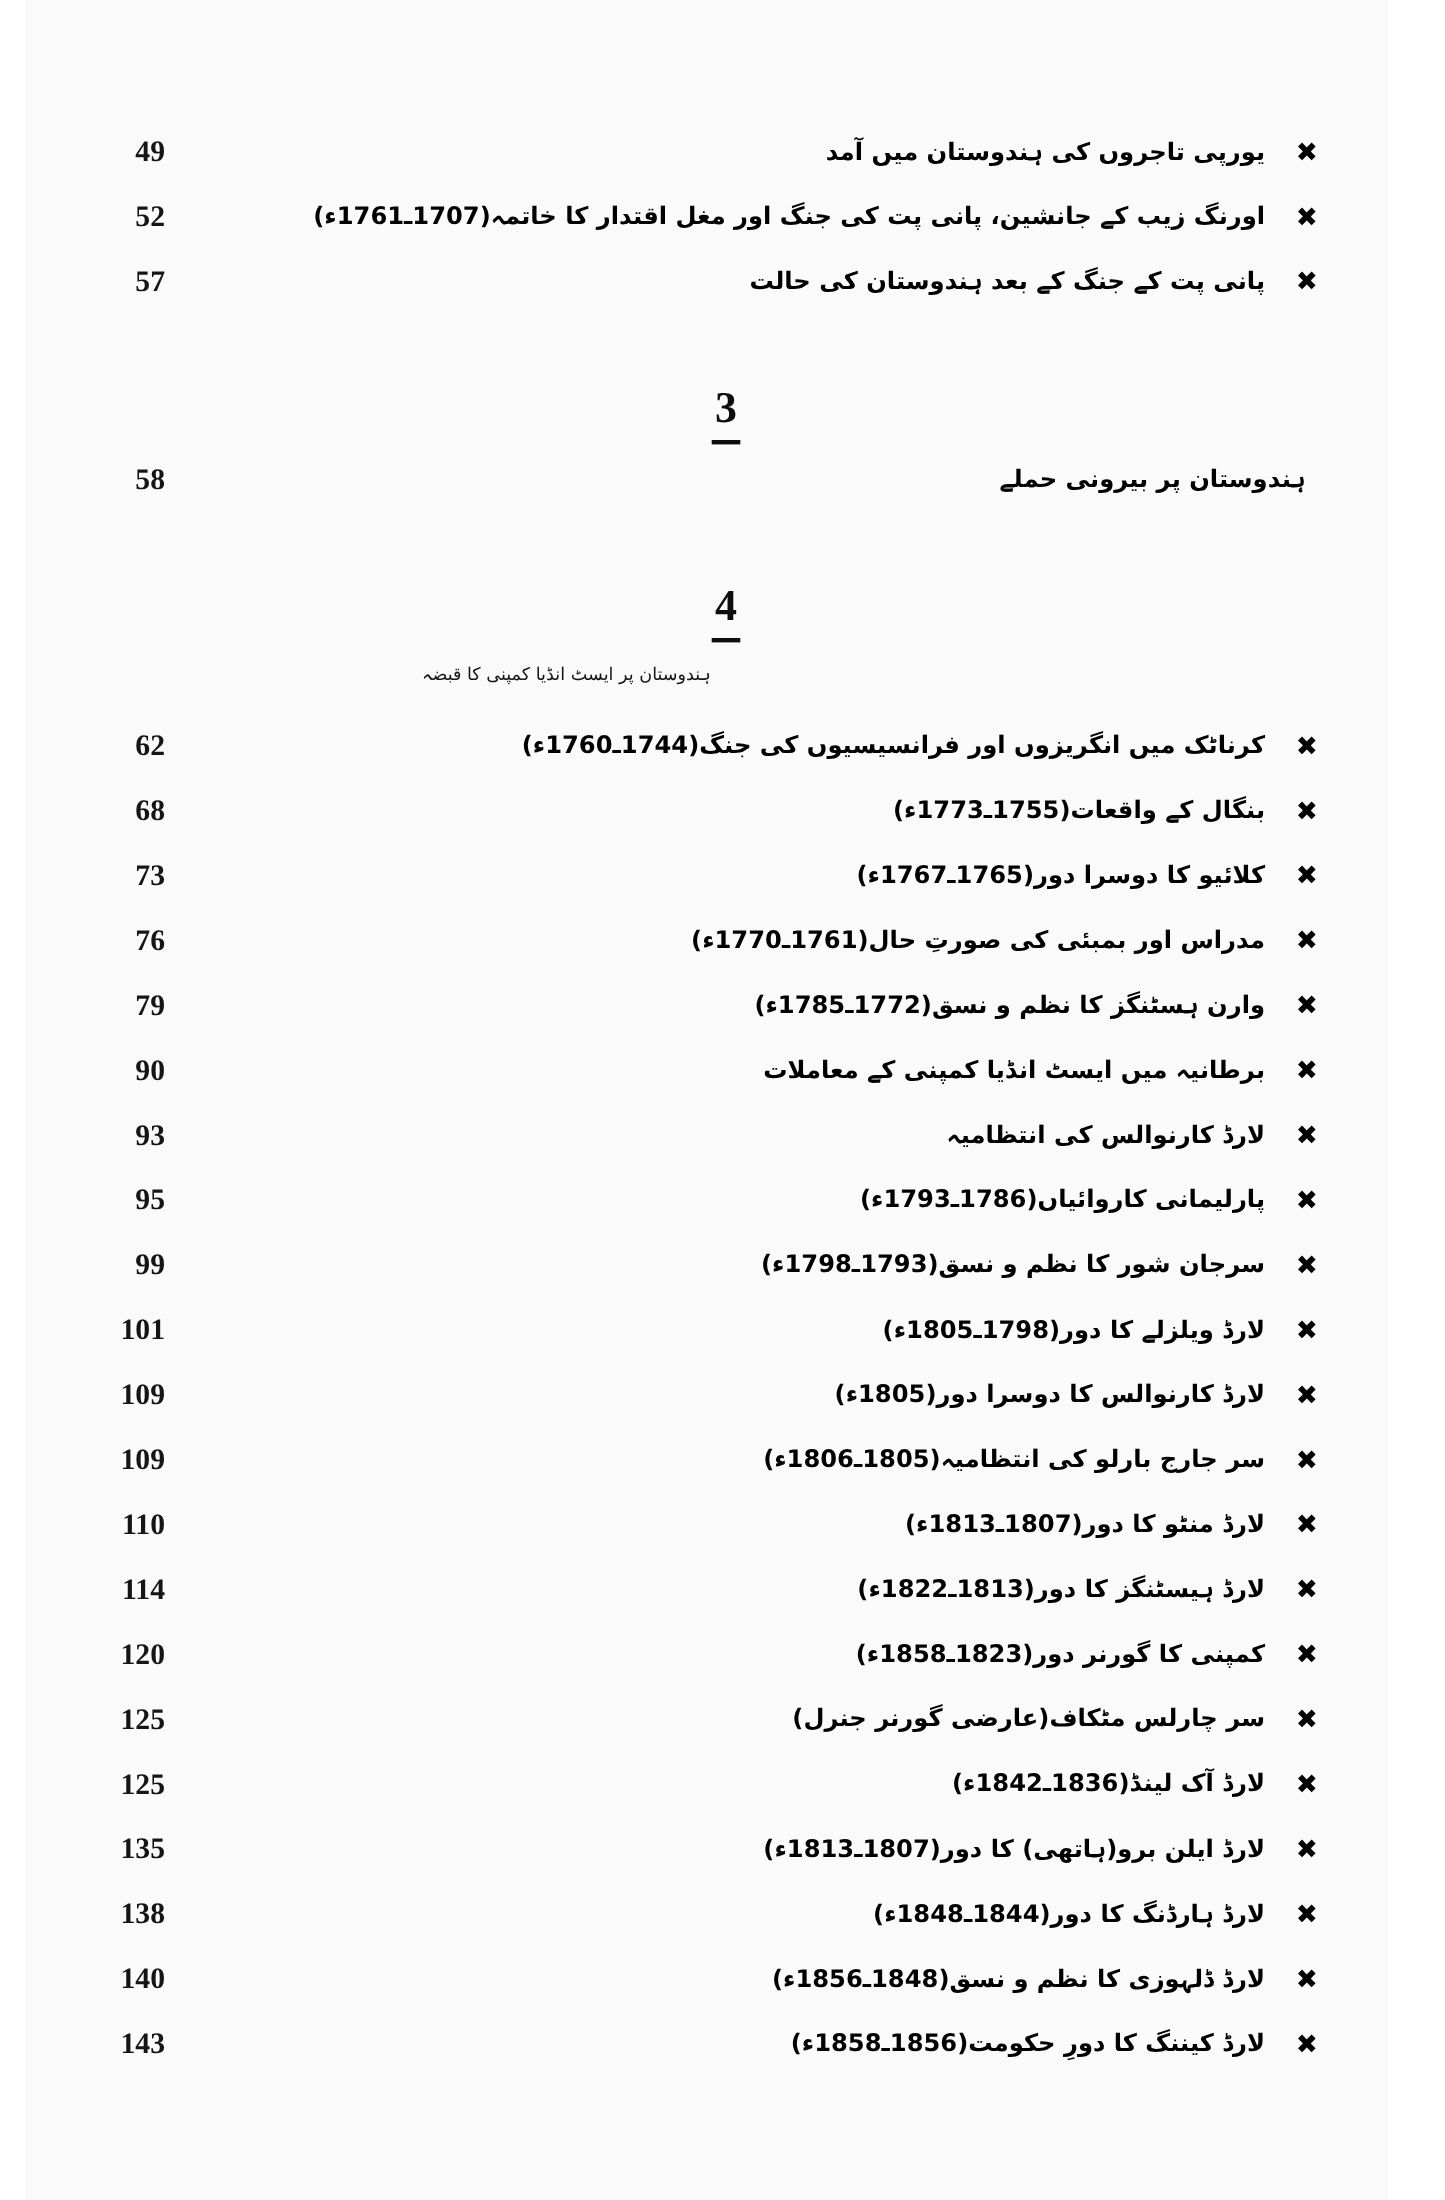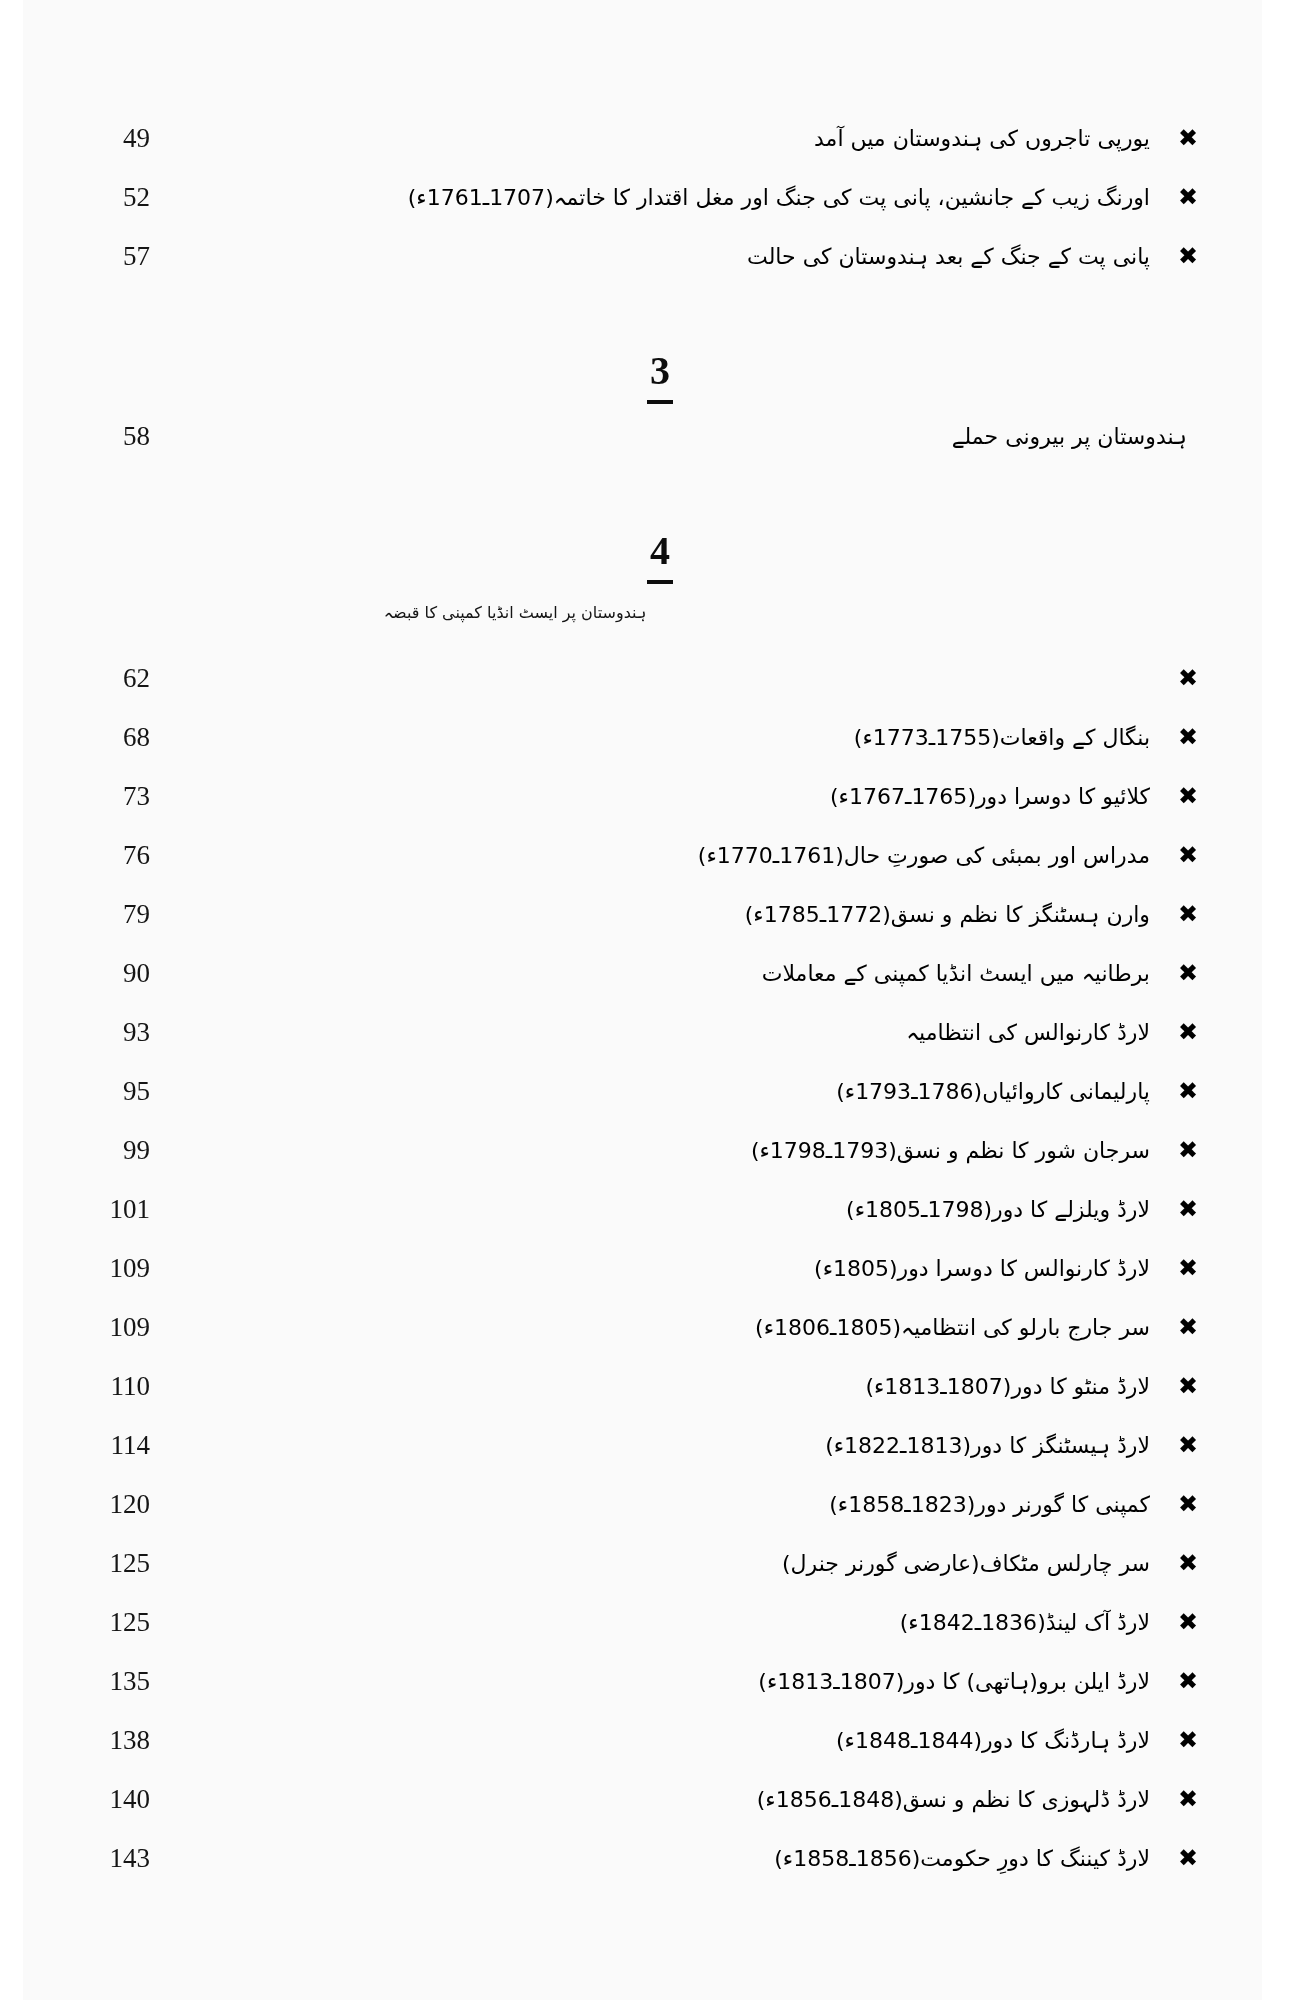--- a/index.html
+++ b/index.html
@@ -2,21 +2,21 @@
 <html lang="ur"><head>
 <meta charset="utf-8">
 <style>
   html,body{margin:0;padding:0;background:#ffffff;}
   .viewport{position:relative;width:1314px;height:2000px;background:#ffffff;overflow:hidden;
             font-family:"DejaVu Sans",sans-serif;}
   
   .sheet{position:absolute;left:23px;top:0;width:1239px;height:2000px;background:#fafafa;}
 
   
-  .rows-block{position:absolute;left:0;width:100%;}
+  .rows-block{position:absolute;left:0;width:100%;font-weight:bold;}
   #top-rows{top:108px;}
   #row58-block{top:406px;}
   #sec4-rows{top:648px;}
   .toc-row{position:relative;height:59px;}
   .pno{position:absolute;left:37px;width:90px;top:50%;transform:translateY(-50%);
        text-align:right;font-family:"Liberation Serif",serif;font-size:27px;color:#151515;}
   .ttl{position:absolute;right:112px;top:50%;transform:translateY(-50%);
        direction:rtl;unicode-bidi:embed;white-space:nowrap;
        font-family:"DejaVu Sans",sans-serif;font-size:22px;color:#000000;}
   .toc-row.no-bullet .ttl{right:75px;}
@@ -78,20 +78,21 @@
     <div class="sec-hdr" id="hdr4">
       <span class="sec-num">4</span>
     </div>
 
     <div class="subtitle">ہندوستان پر ایسٹ انڈیا کمپنی کا قبضہ</div>
 
     <div class="rows-block" id="sec4-rows">
 
   <div class="toc-row">
     <span class="pno">62</span>
+    <span class="ttl">کرناٹک میں انگریزوں اور فرانسیسیوں کی جنگ(1744ـ1760ء)</span>
     <span class="mk">✖</span>
   </div>
 
   <div class="toc-row">
     <span class="pno">68</span>
     <span class="ttl">بنگال کے واقعات(1755ـ1773ء)</span>
     <span class="mk">✖</span>
   </div>
 
   <div class="toc-row">

